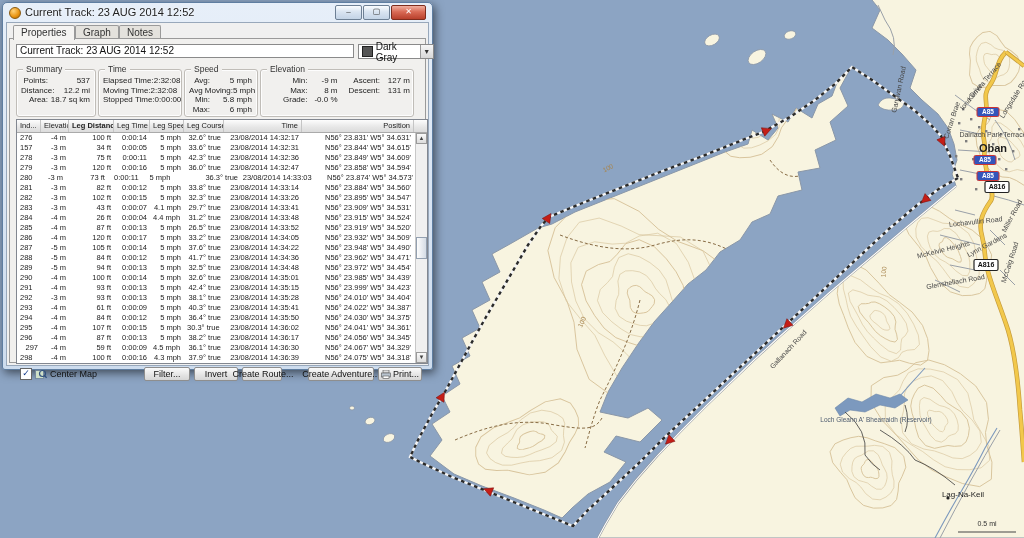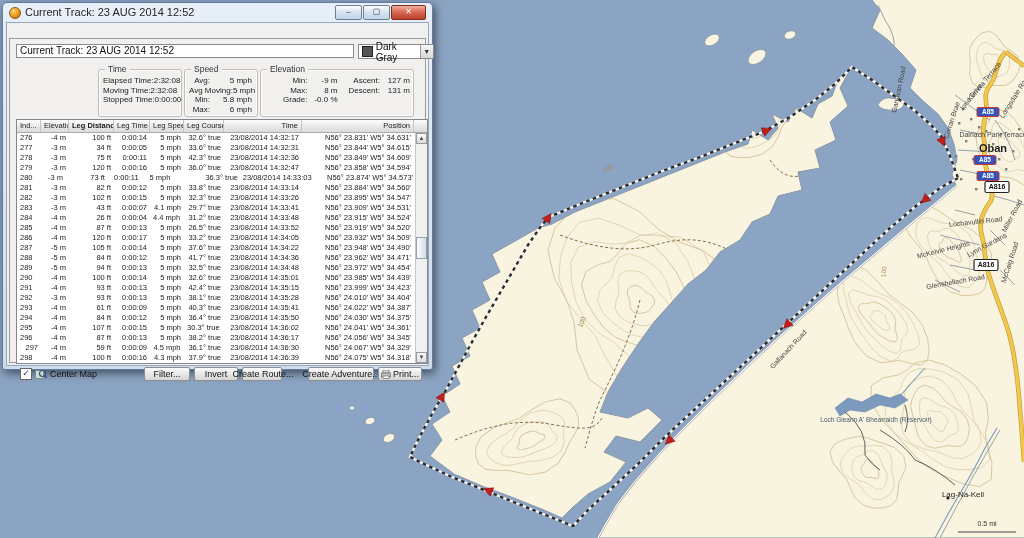--- a/index.html
+++ b/index.html
@@ -298,29 +298,51 @@
     <div id="title-icon"></div>
     <div id="title-text">Current Track: 23 AUG 2014 12:52</div>
     <div class="caption-btns">
       <div class="cap-btn">–</div>
       <div class="cap-btn">▢</div>
       <div class="cap-btn close">✕</div>
     </div>
   </div>
 
   <div id="client">
+    <div class="tabstrip">
+      <div class="tab active" style="left:4px;">Properties</div>
+      <div class="tab" style="left:66px;">Graph</div>
+      <div class="tab" style="left:110px;">Notes</div>
+    </div>
     <div class="tabpage">
 
       <input class="field" style="left: 6px; top: 5px; width: 330px;" value="Current Track: 23 AUG 2014 12:52">
       <div id="color-combo" style="left:348px;top:5px;width:74px;">
         <div id="color-swatch"></div>
         <span>Dark Gray</span>
         <div id="color-drop">▼</div>
       </div>
 
+      <div class="groupbox" style="left:6px;top:30px;width:78px;height:46px;">
+        <div class="gtitle">Summary</div>
+        <div class="grows" id="g-summary">
+            <div class="grow">
+              <span class="lab">Points:</span>
+              <span class="val">537</span>
+            </div>
+            <div class="grow">
+              <span class="lab">Distance:</span>
+              <span class="val">12.2 mi</span>
+            </div>
+            <div class="grow">
+              <span class="lab">Area:</span>
+              <span class="val">18.7 sq km</span>
+            </div>
+          </div>
+      </div>
       <div class="groupbox" style="left:88px;top:30px;width:82px;height:46px;">
         <div class="gtitle">Time</div>
         <div class="grows" id="g-time">
             <div class="grow">
               <span class="lab">Elapsed Time:</span>
               <span class="val">2:32:08</span>
             </div>
             <div class="grow">
               <span class="lab">Moving Time:</span>
               <span class="val">2:32:08</span>
@@ -398,21 +420,21 @@
               <div class="tcell" style="width: 24px; text-align: left;">276</div>
               <div class="tcell" style="width: 28px; text-align: right;">-4 m</div>
               <div class="tcell" style="width: 45px; text-align: right;">100 ft</div>
               <div class="tcell" style="width: 36px; text-align: right;">0:00:14</div>
               <div class="tcell" style="width: 34px; text-align: right;">5 mph</div>
               <div class="tcell" style="width: 40px; text-align: right;">32.6° true</div>
               <div class="tcell" style="width: 78px; text-align: right;">23/08/2014 14:32:17</div>
               <div class="tcell" style="width: 112px; text-align: right;">N56° 23.831' W5° 34.631'</div>
             </div>
             <div class="trow">
-              <div class="tcell" style="width: 24px; text-align: left;">277</div>
+              <div class="tcell" style="width: 24px; text-align: left;">157</div>
               <div class="tcell" style="width: 28px; text-align: right;">-3 m</div>
               <div class="tcell" style="width: 45px; text-align: right;">34 ft</div>
               <div class="tcell" style="width: 36px; text-align: right;">0:00:05</div>
               <div class="tcell" style="width: 34px; text-align: right;">5 mph</div>
               <div class="tcell" style="width: 40px; text-align: right;">33.6° true</div>
               <div class="tcell" style="width: 78px; text-align: right;">23/08/2014 14:32:31</div>
               <div class="tcell" style="width: 112px; text-align: right;">N56° 23.844' W5° 34.615'</div>
             </div>
             <div class="trow">
               <div class="tcell" style="width: 24px; text-align: left;">278</div>
@@ -602,21 +624,21 @@
               <div class="tcell" style="width: 34px; text-align: right;">5 mph</div>
               <div class="tcell" style="width: 40px; text-align: right;">38.2° true</div>
               <div class="tcell" style="width: 78px; text-align: right;">23/08/2014 14:36:17</div>
               <div class="tcell" style="width: 112px; text-align: right;">N56° 24.056' W5° 34.345'</div>
             </div>
             <div class="trow">
               <div class="tcell" style="width: 24px; text-align: right;">297</div>
               <div class="tcell" style="width: 28px; text-align: right;">-4 m</div>
               <div class="tcell" style="width: 45px; text-align: right;">59 ft</div>
               <div class="tcell" style="width: 36px; text-align: right;">0:00:09</div>
-              <div class="tcell" style="width: 34px; text-align: center;">4.5 mph</div>
+              <div class="tcell" style="width: 34px; text-align: left;">4.5 mph</div>
               <div class="tcell" style="width: 40px; text-align: right;">36.1° true</div>
               <div class="tcell" style="width: 78px; text-align: right;">23/08/2014 14:36:30</div>
               <div class="tcell" style="width: 112px; text-align: right;">N56° 24.067' W5° 34.329'</div>
             </div>
             <div class="trow">
               <div class="tcell" style="width: 24px; text-align: left;">298</div>
               <div class="tcell" style="width: 28px; text-align: right;">-4 m</div>
               <div class="tcell" style="width: 45px; text-align: right;">100 ft</div>
               <div class="tcell" style="width: 36px; text-align: right;">0:00:16</div>
               <div class="tcell" style="width: 34px; text-align: right;">4.3 mph</div>

